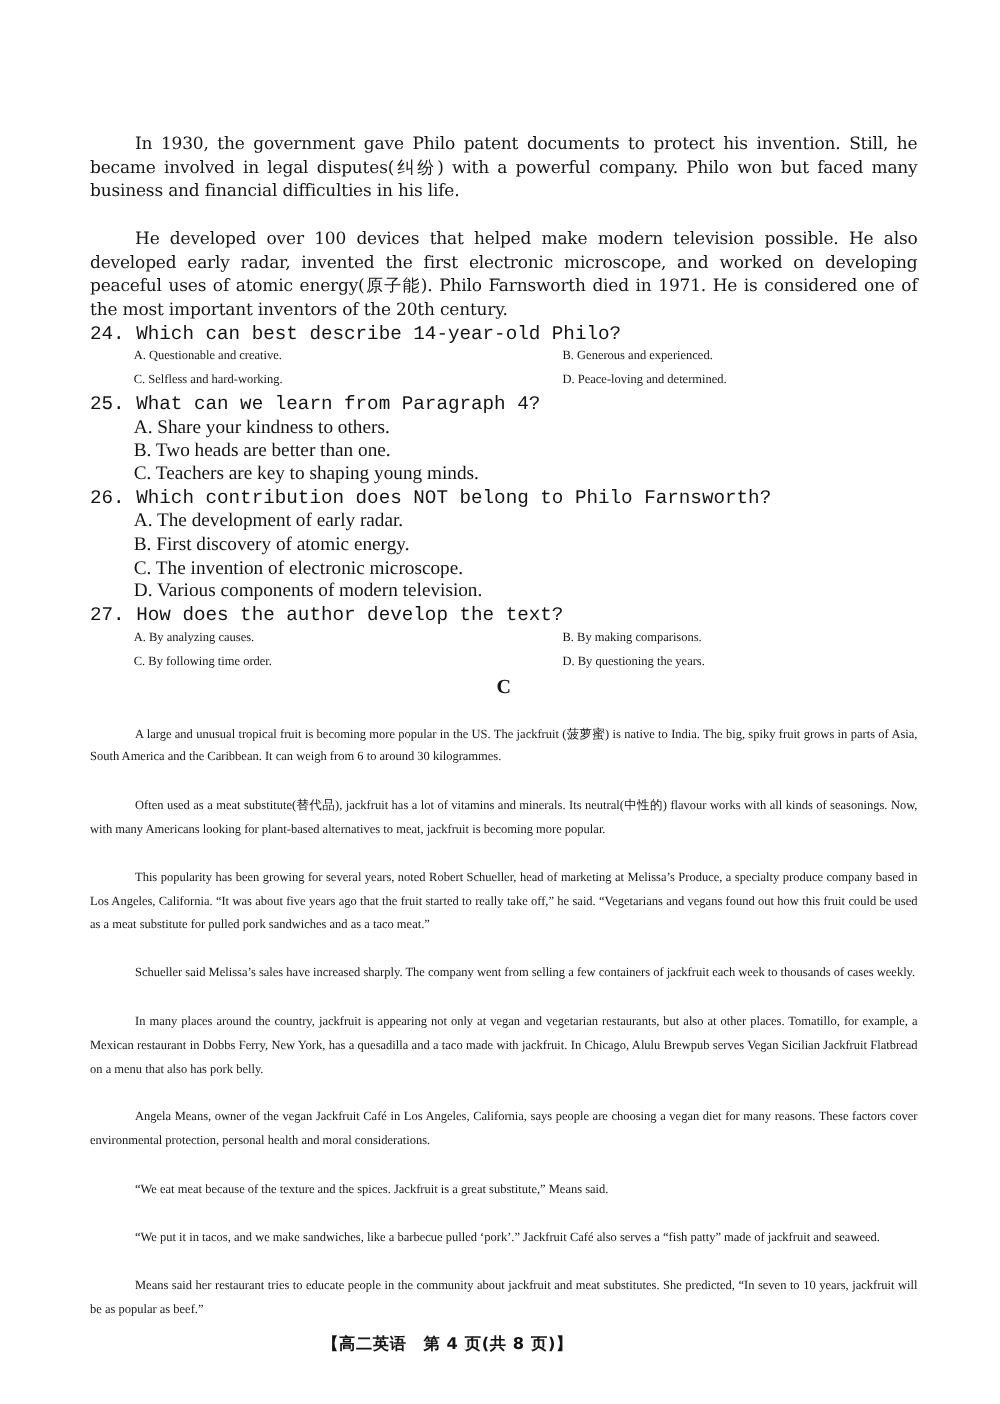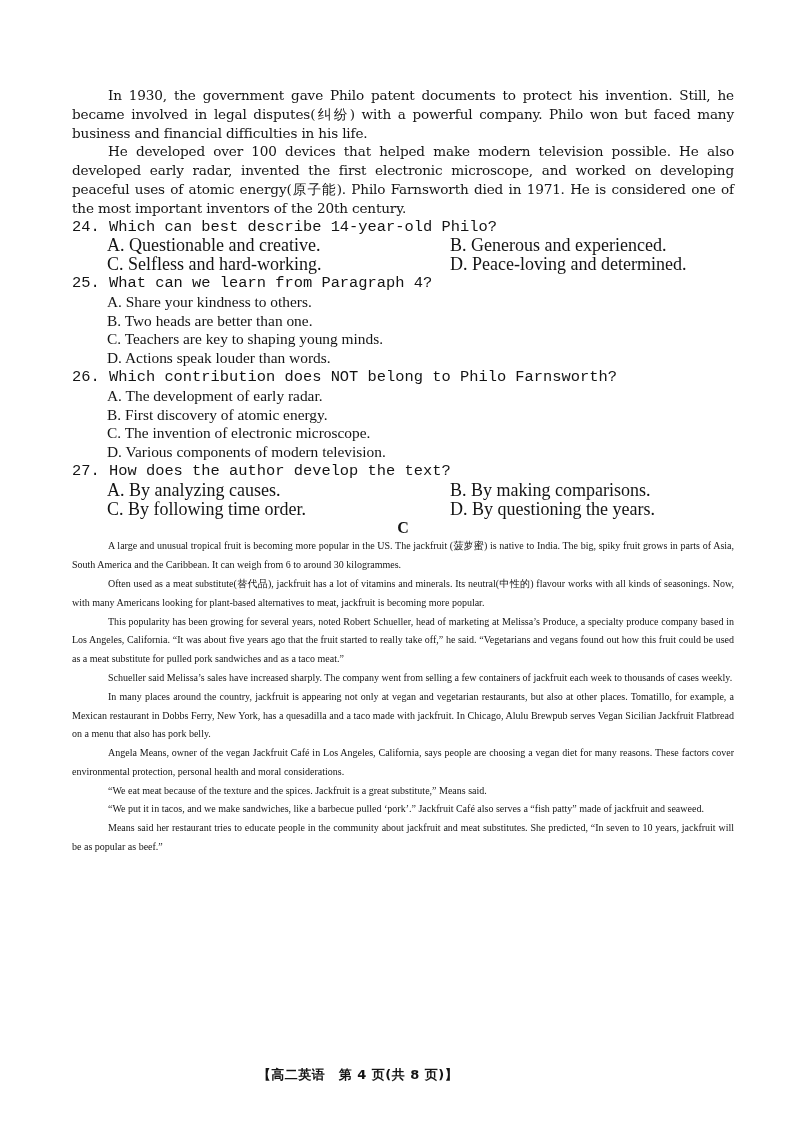--- a/index.html
+++ b/index.html
@@ -1,22 +1,22 @@
 <!DOCTYPE html>
 <html><head>
   <meta charset="utf-8">
   <style>
     html, body { margin: 0; padding: 0; background: #ffffff; }
     body { width: 800px; height: 1123px; position: relative; overflow: hidden; color: #141414; }
     .page { position: absolute; left: 72px; top: 86px; width: 662px; }
     .p { font-family: "Liberation Serif", serif; font-size: 10px; line-height: 18.8px; text-align: justify; margin: 0; }
-    .p.ind { text-indent: 36px; }
+    .p.ind { text-indent: 36px; margin-top: 20px; }
     .sec1 .p { font-family: "DejaVu Serif", serif; font-size: 13.6px; letter-spacing: -0.15px; }
     .q { font-family: Liberation Mono, monospace; font-size: 15.4px; line-height: 18.8px; margin: 0; }
-    .opt-row { display: flex; font-family: "Liberation Serif", serif; font-size: 18px; line-height: 18.8px; padding-left: 35px; }
+    .opt-row { display: flex; font-family: "Liberation Serif", serif; font-size: 10px; line-height: 18.8px; padding-left: 35px; }
     .opt-row .col { width: 343px; }
     .opt-single { font-family: "Liberation Serif", serif; font-size: 15.4px; line-height: 18.8px; padding-left: 35px; }
     .sec-title { font-family: "Liberation Serif", serif; font-weight: bold; font-size: 16px; line-height: 19px; text-align: center; margin: 0; }
     .footer { position: absolute; top: 1066px; left: 0; width: 716px; text-align: center; font-family: "DejaVu Sans", sans-serif; font-weight: bold; font-size: 13px; letter-spacing: 0.5px; }
   </style>
 </head>
 <body>
 
 <div class="page">
 
@@ -41,21 +41,20 @@
   </div>
 
   <div>
     <p class="q">
       <span>25.</span>
       <span>What can we learn from Paragraph 4?</span>
     </p>
     <div class="opt-single">A. Share your kindness to others.</div>
     <div class="opt-single">B. Two heads are better than one.</div>
     <div class="opt-single">C. Teachers are key to shaping young minds.</div>
-    <div class="opt-single">D. Actions speak louder than words.</div>
   </div>
 
   <div>
     <p class="q">
       <span>26.</span>
       <span>Which contribution does NOT belong to Philo Farnsworth?</span>
     </p>
     <div class="opt-single">A. The development of early radar.</div>
     <div class="opt-single">B. First discovery of atomic energy.</div>
     <div class="opt-single">C. The invention of electronic microscope.</div>

